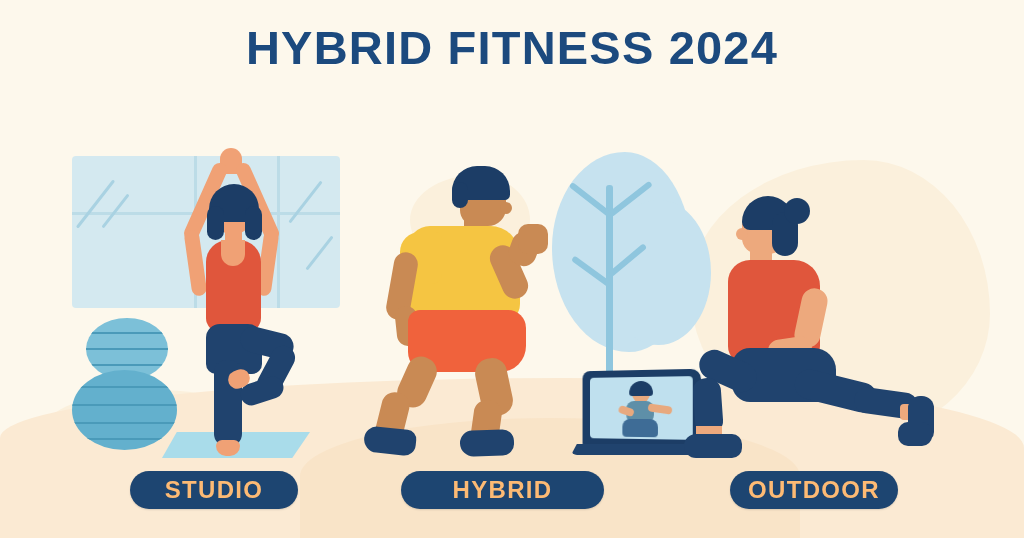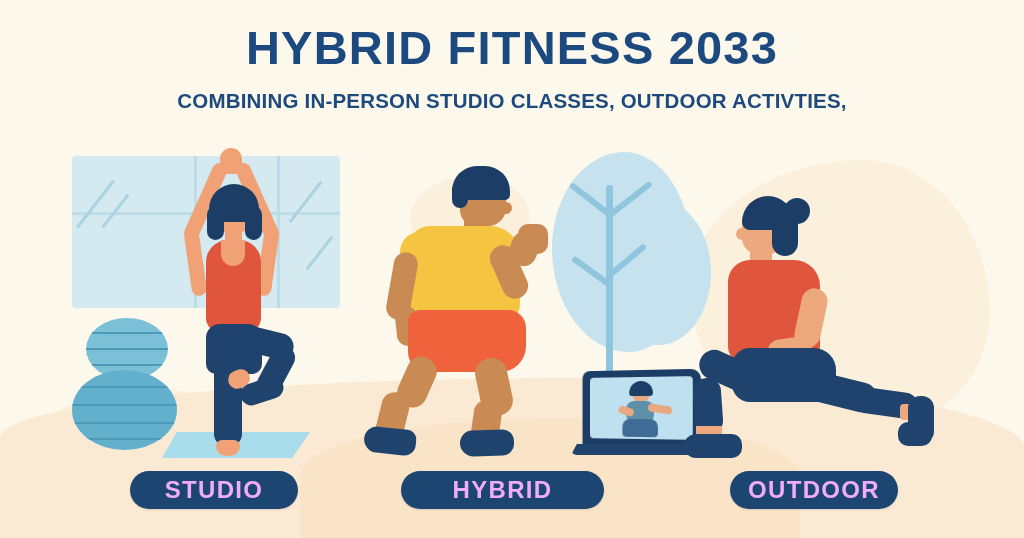--- a/index.html
+++ b/index.html
@@ -232,21 +232,21 @@
     z-index: 30;
   }
   .subtitle .line { display: block; }
 
   .pill {
     position: absolute;
     top: 471px;
     height: 38px;
     background: #1D4571;
     border-radius: 19px;
-    color: #f0abfc;
+    color: #fdba74;
     font-size: 24px;
     font-weight: bold;
     letter-spacing: 1.3px;
     display: flex;
     align-items: center;
     justify-content: center;
     font-family: "Liberation Sans", sans-serif;
     z-index: 30;
     cursor: pointer;
     box-shadow: 0 1px 2px rgba(0,0,0,0.12);
@@ -405,23 +405,22 @@
       <div class="sh navy" style="left:-6px; top:244px; width:58px; height:24px; border-radius:12px 10px 10px 12px;"></div>
 
       <div class="sh navy" style="left:104px; top:186px; width:84px; height:30px; border-radius:15px; transform:rotate(14deg);"></div>
       <div class="sh navy" style="left:164px; top:200px; width:64px; height:26px; border-radius:13px; transform:rotate(8deg);"></div>
       <div class="sh skin-c" style="left:210px; top:214px; width:22px; height:16px; border-radius:4px;"></div>
       <div class="sh navy" style="left:218px; top:206px; width:26px; height:46px; border-radius:12px 12px 10px 10px;"></div>
       <div class="sh navy" style="left:208px; top:232px; width:34px; height:24px; border-radius:10px;"></div>
     </div>
   </div>
 
-  <div class="title">HYBRID FITNESS 2033</div>
+  <div class="title">HYBRID FITNESS 2024</div>
 
   <div class="subtitle">
-    <span class="line">COMBINING IN-PERSON STUDIO CLASSES, OUTDOOR ACTIVTIES,</span>
   </div>
 
   <div class="pill pill-studio">STUDIO</div>
   <div class="pill pill-outdoor">HYBRID</div>
   <div class="pill pill-digital">OUTDOOR</div>
 
 </div>
 
 </body></html>

